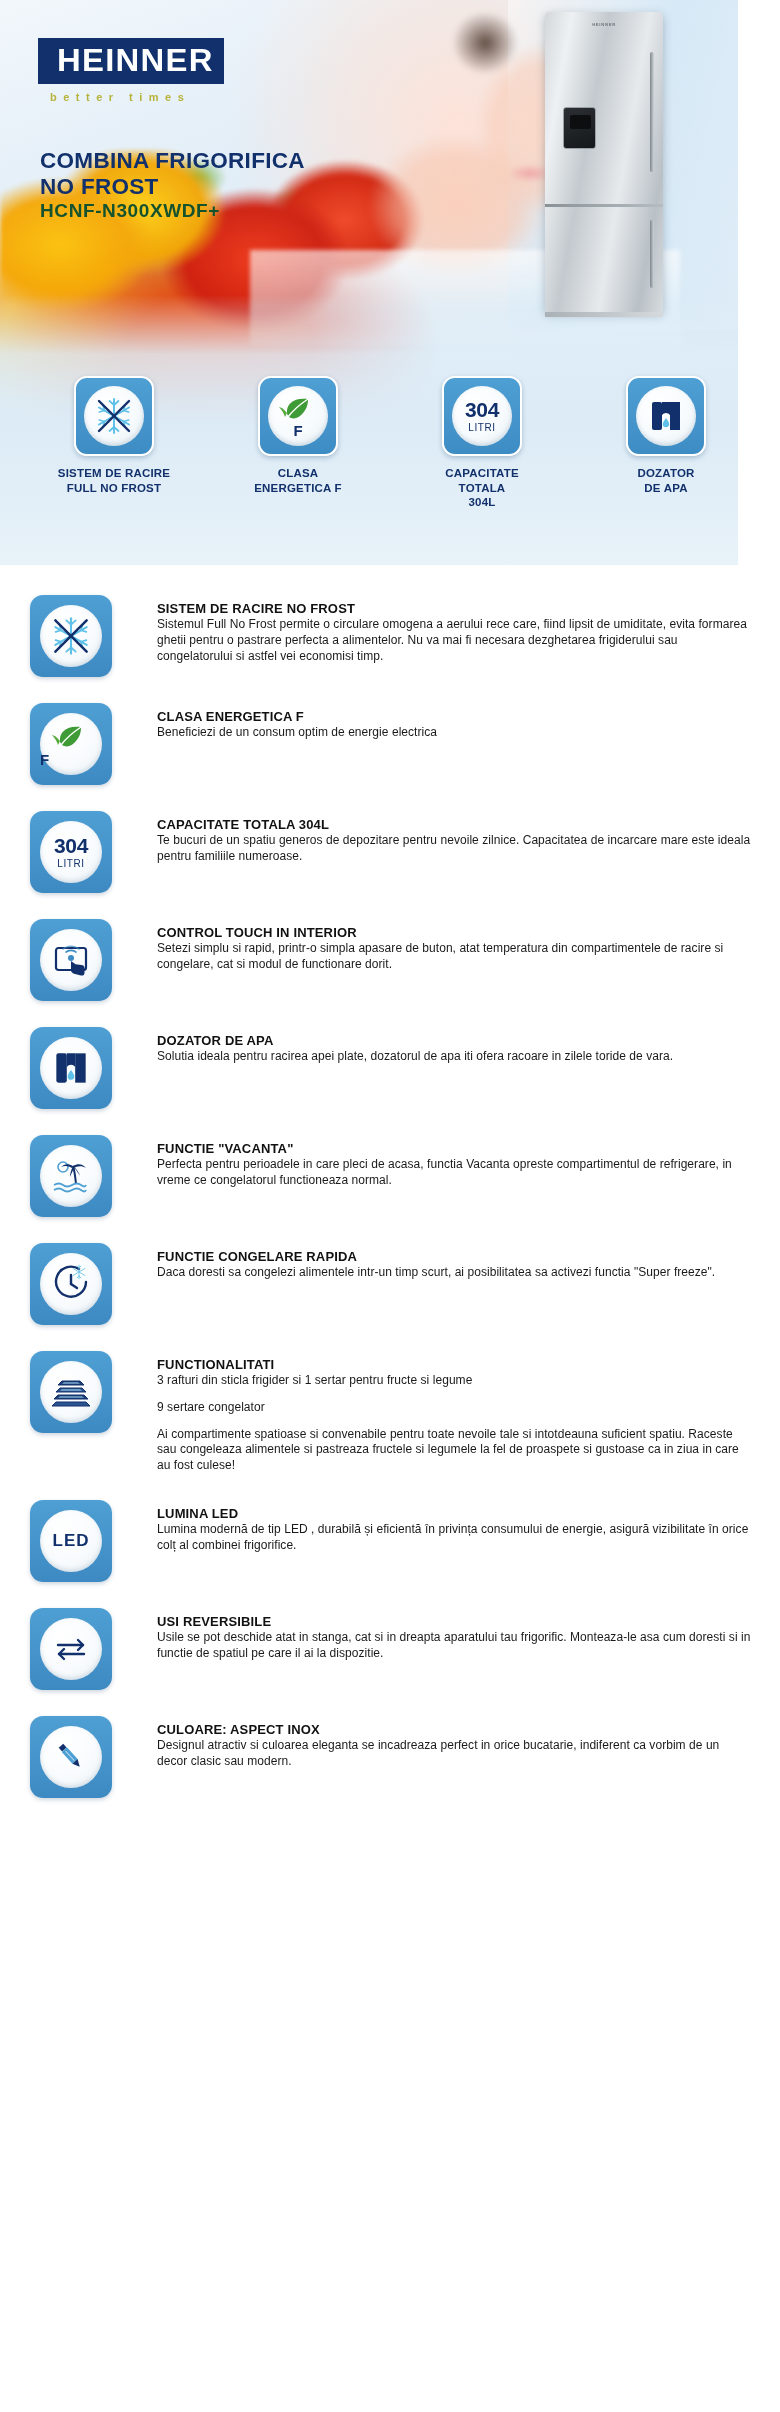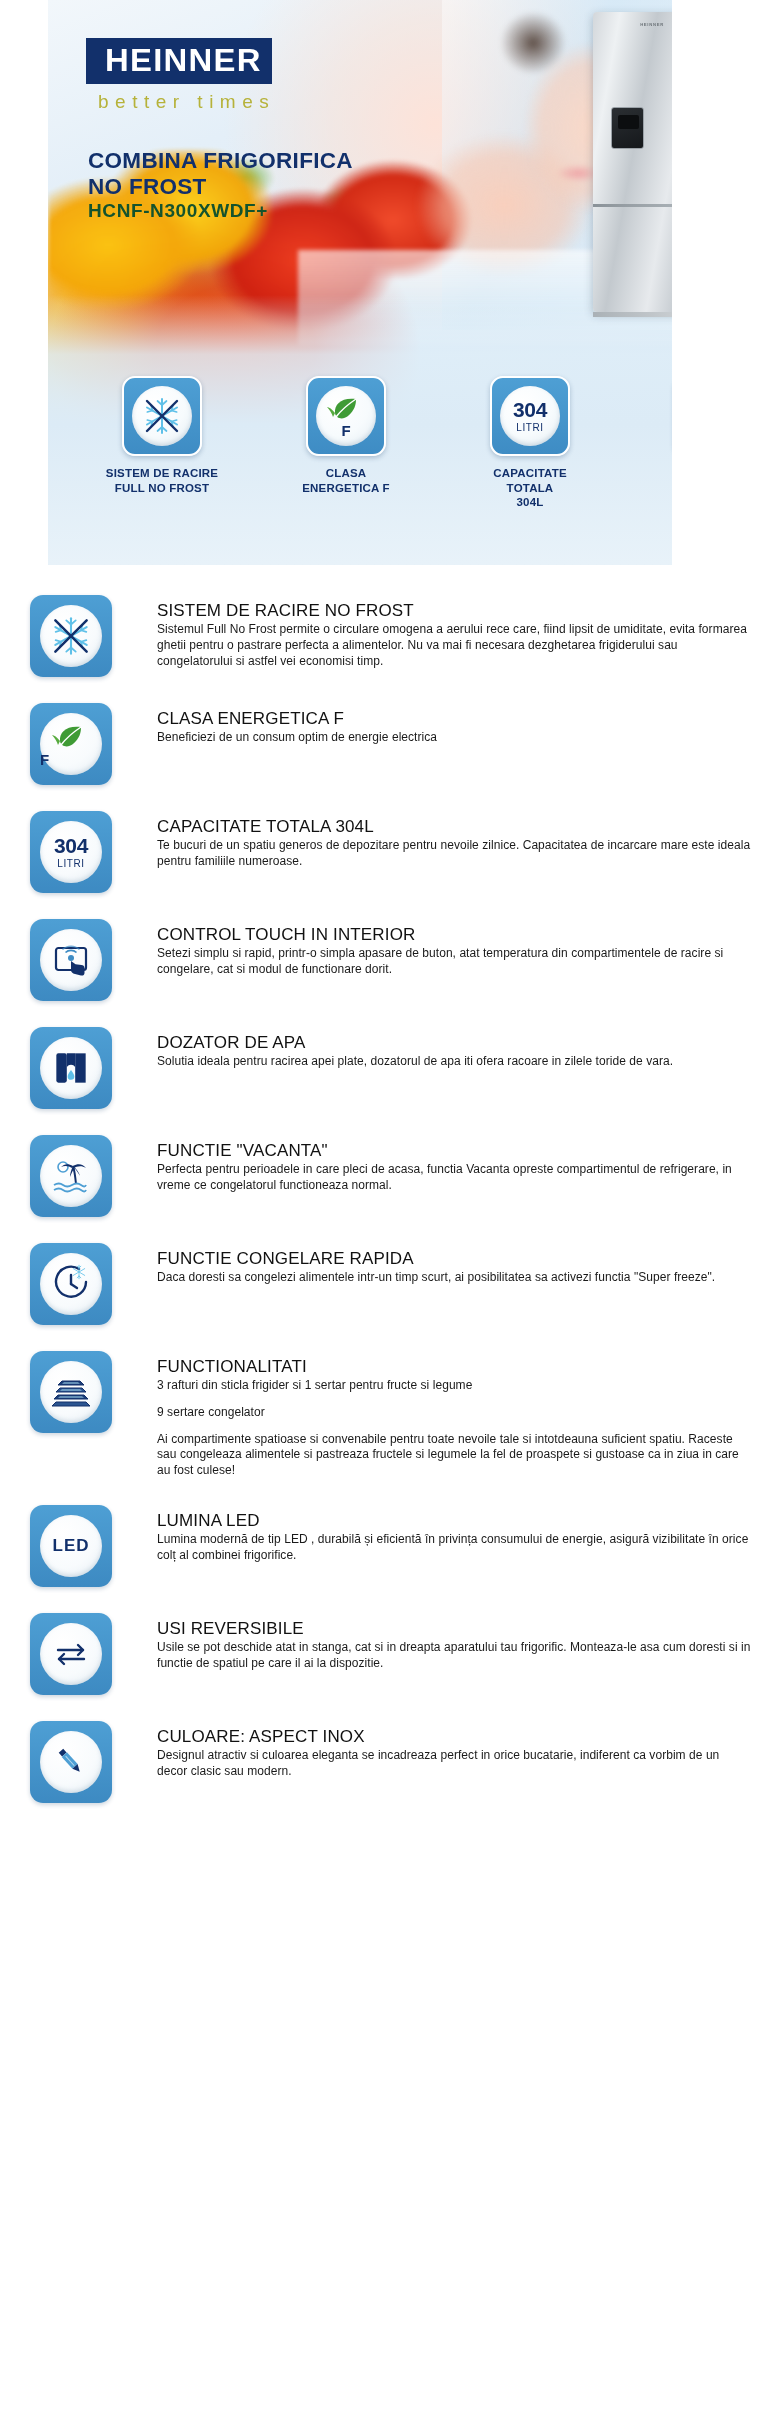--- a/index.html
+++ b/index.html
@@ -2,21 +2,21 @@
 <html><head>
 <meta charset="utf-8">
 <style>
   * { margin:0; padding:0; box-sizing:border-box; }
   body {
     width:780px; height:2412px; background:#ffffff;
     font-family:"Liberation Sans", sans-serif; overflow:hidden;
   }
 
   
-  .hero { position:relative; width:624px; height:565px; overflow:hidden;margin-left:48px; }
+  .hero { position:relative; width:738px; height:565px; overflow:hidden; }
   .hero-bg {
     position:absolute; inset:0;
     background:
       radial-gradient(circle at 62% 22%, rgba(255,226,215,0.95) 0%, rgba(255,225,210,0.5) 18%, rgba(255,255,255,0) 36%),
       radial-gradient(ellipse at 30% 62%, rgba(243,70,35,0.92) 0%, rgba(226,52,24,0.75) 13%, rgba(255,255,255,0) 30%),
       radial-gradient(ellipse at 13% 58%, rgba(252,186,16,0.95) 0%, rgba(248,166,10,0.7) 12%, rgba(255,255,255,0) 26%),
       radial-gradient(ellipse at 24% 52%, rgba(110,176,58,0.8) 0%, rgba(255,255,255,0) 14%),
       linear-gradient(160deg, #f2f7fb 0%, #e4eff8 25%, #dceaf6 55%, #cfe3f3 100%);
   }
   
@@ -62,21 +62,21 @@
   .logo-wrap { position:absolute; left:38px; top:38px; }
   .logo-box {
     background:#12306b; padding:7px 19px 8px; display:inline-block;
   }
   .logo-text {
     color:#ffffff; font-size:31px; font-weight:bold; letter-spacing:1.2px;
     font-family:"Liberation Sans", sans-serif; line-height:1;
     transform:scaleX(1.06); transform-origin:left center;
   }
   .logo-tag {
-    color:#b6b23a; font-size:19px; letter-spacing:6.5px; font-weight:normal;
+    color:#b6b23a; font-size:11px; letter-spacing:6.5px; font-weight:bold;
     margin-top:7px; margin-left:12px;
   }
   .hero-title {
     position:absolute; left:40px; top:148px;
     color:#12306b; font-size:22.5px; font-weight:bold; line-height:1.14;
     letter-spacing:.3px;
   }
   .hero-model {
     position:absolute; left:40px; top:200px;
     color:#14532d; font-size:19px; font-weight:bold; letter-spacing:.6px;
@@ -158,21 +158,21 @@
     box-shadow:0 2px 4px rgba(30,70,110,.22);
   }
   .frow-disc {
     width:62px; height:62px; border-radius:50%;
     background:radial-gradient(circle at 36% 30%,#ffffff 0%,#f8fbfd 58%,#e5edf3 100%);
     box-shadow:inset 0 -2px 4px rgba(120,150,175,.28);
     display:flex; align-items:center; justify-content:center; position:relative;
   }
   .frow-text { flex:1; padding-left:45px; padding-top:6px; }
   .frow-title {
-    color:#111111; font-size:17px; font-weight:normal; letter-spacing:.15px;
+    color:#111111; font-size:13px; font-weight:bold; letter-spacing:.15px;
     margin-bottom:1px;
   }
   .frow-body {
     color:#1a1a1a; font-size:12px; line-height:1.32; letter-spacing:.05px;
   }
   .frow-body p { margin-bottom:0; }
   .frow-body p + p { margin-top:11px; }
   .frow.tall { }
 
   

